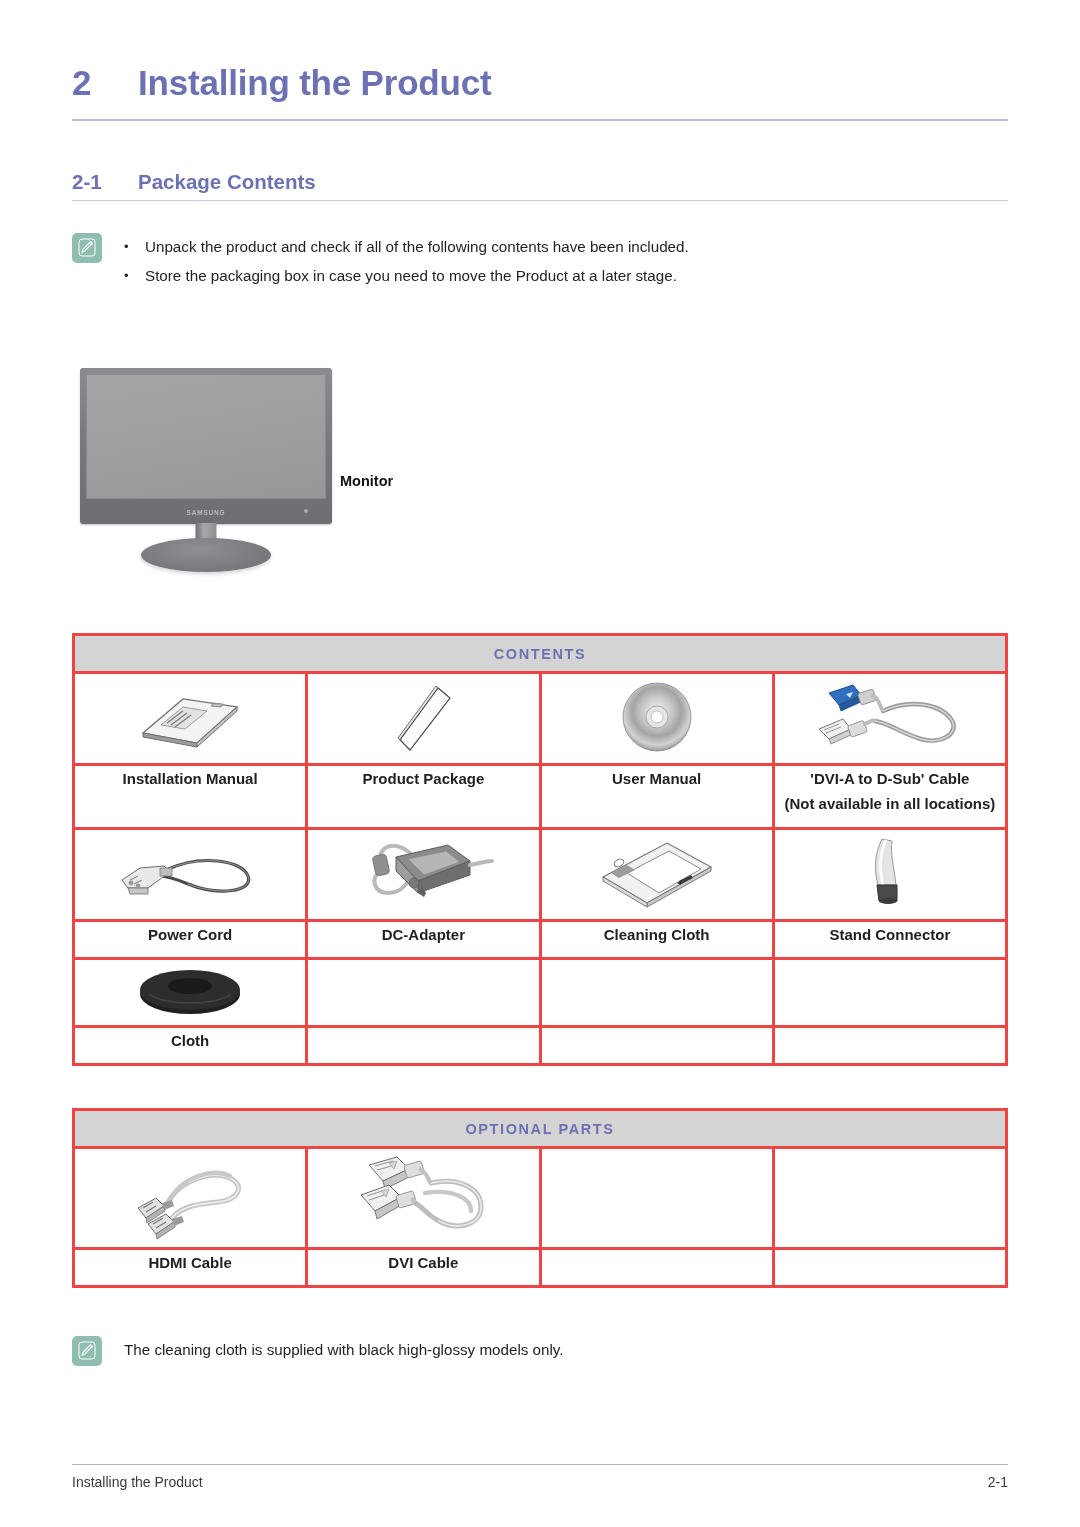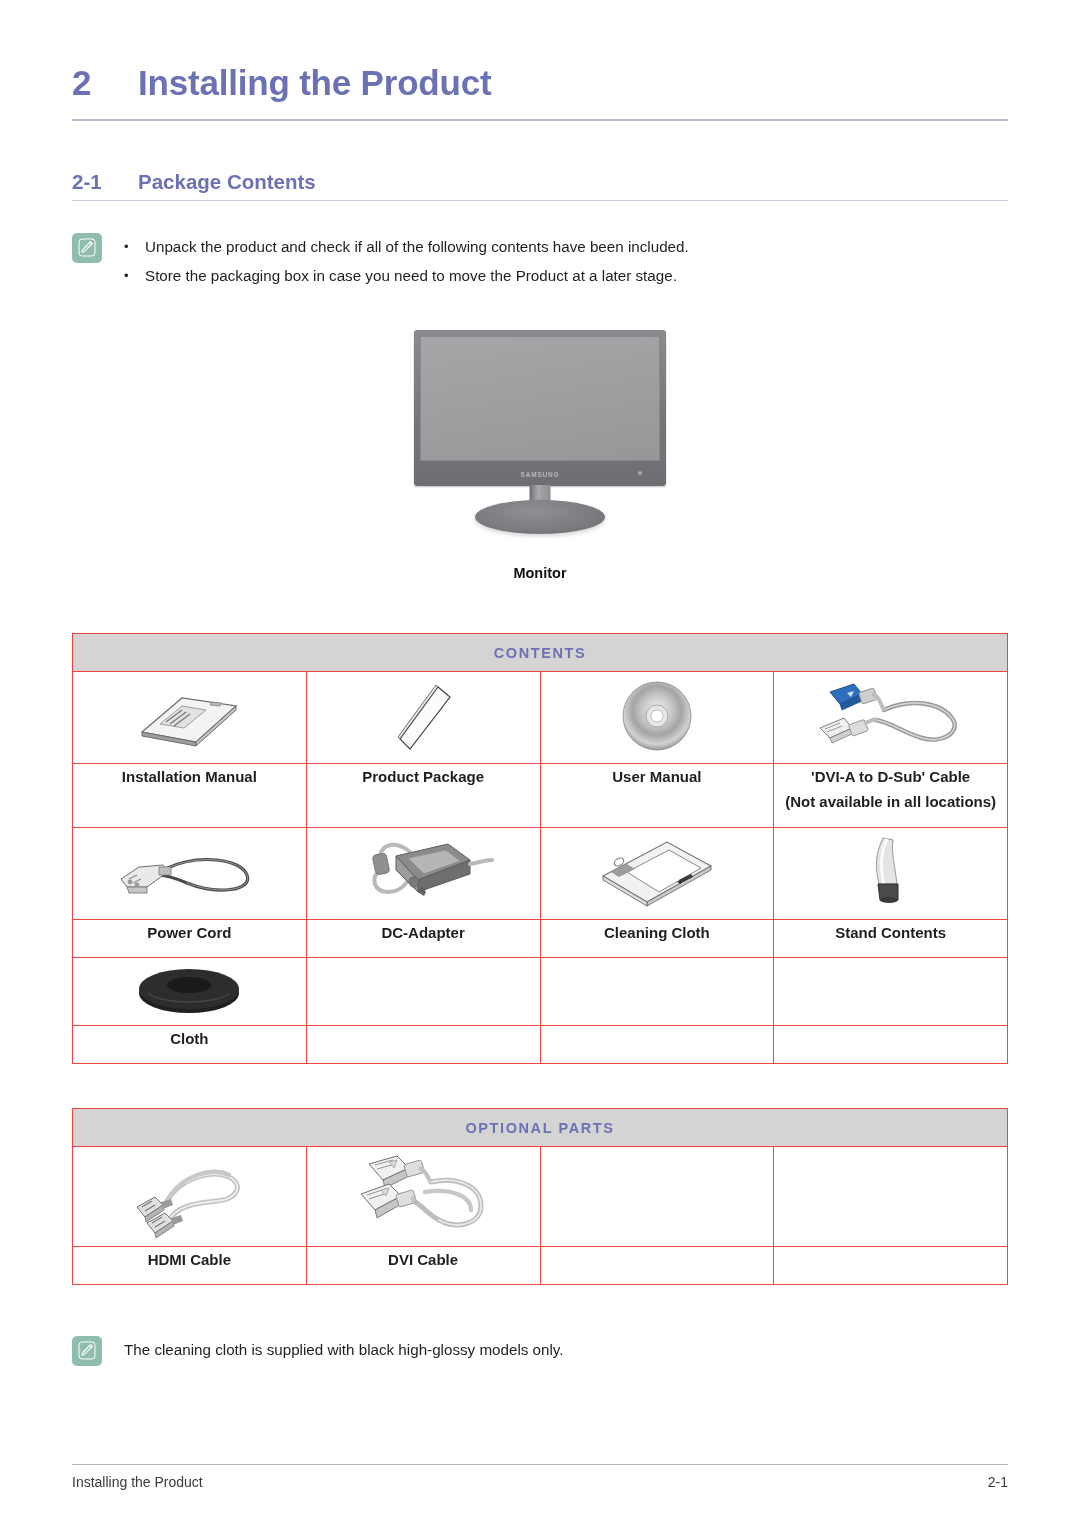--- a/index.html
+++ b/index.html
@@ -101,24 +101,23 @@
   #note-bottom .note-body { }
 
   
   .hero {
     position: absolute;
     left: 72px;
     top: 330px;
     width: 936px;
     height: 290px;
     display: flex;
-    flex-direction: column;
+    flex-direction: row;
     align-items: center;
     justify-content: flex-start;
-    gap: 8px;
   }
   .monitor {
     position: relative;
     width: 268px;
     height: 215px;
   }
   .mon-bezel {
     position: absolute;
     left: 8px; top: 0;
     width: 252px; height: 156px;
@@ -178,21 +177,21 @@
     position: absolute;
     left: 72px;
     width: 936px;
     border-collapse: collapse;
     table-layout: fixed;
   }
   #table-contents { top: 633px; }
   #table-optional { top: 1108px; padding-left: 38px; }
 
   .ptable td, .ptable th {
-    border: 1px solid #ef4444;
+    border: 3px solid #ef4444;
     padding: 0;
   }
   .band {
     background: #d4d4d4;
     color: #6c71b3;
     font-size: 14.5px;
     font-weight: bold;
     letter-spacing: 1.6px;
     text-align: center;
     height: 38px;
@@ -412,21 +411,21 @@
             <ellipse cx="28" cy="68" rx="9" ry="3" fill="#3a3a3a"></ellipse>
           </svg>
         </span>
       </td>
     </tr>
 
     <tr>
       <td class="cell-label short">Power Cord</td>
       <td class="cell-label short">DC-Adapter</td>
       <td class="cell-label short">Cleaning Cloth</td>
-      <td class="cell-label short">Stand Contents</td>
+      <td class="cell-label short">Stand Connector</td>
     </tr>
 
     <tr>
       <td class="cell-icon" style="height:68px">
         <span class="icon-wrap">
           <svg width="106" height="54" viewBox="0 0 106 54">
             <ellipse cx="53" cy="30" rx="50" ry="20" fill="#202020"></ellipse>
             <ellipse cx="53" cy="26" rx="50" ry="20" fill="#2d2d2d"></ellipse>
             <ellipse cx="53" cy="22" rx="22" ry="8" fill="#1a1a1a"></ellipse>
             <path d="M12 30 C26 42, 80 42, 94 30" fill="none" stroke="#555" stroke-width="1.4" opacity="0.6"></path>

